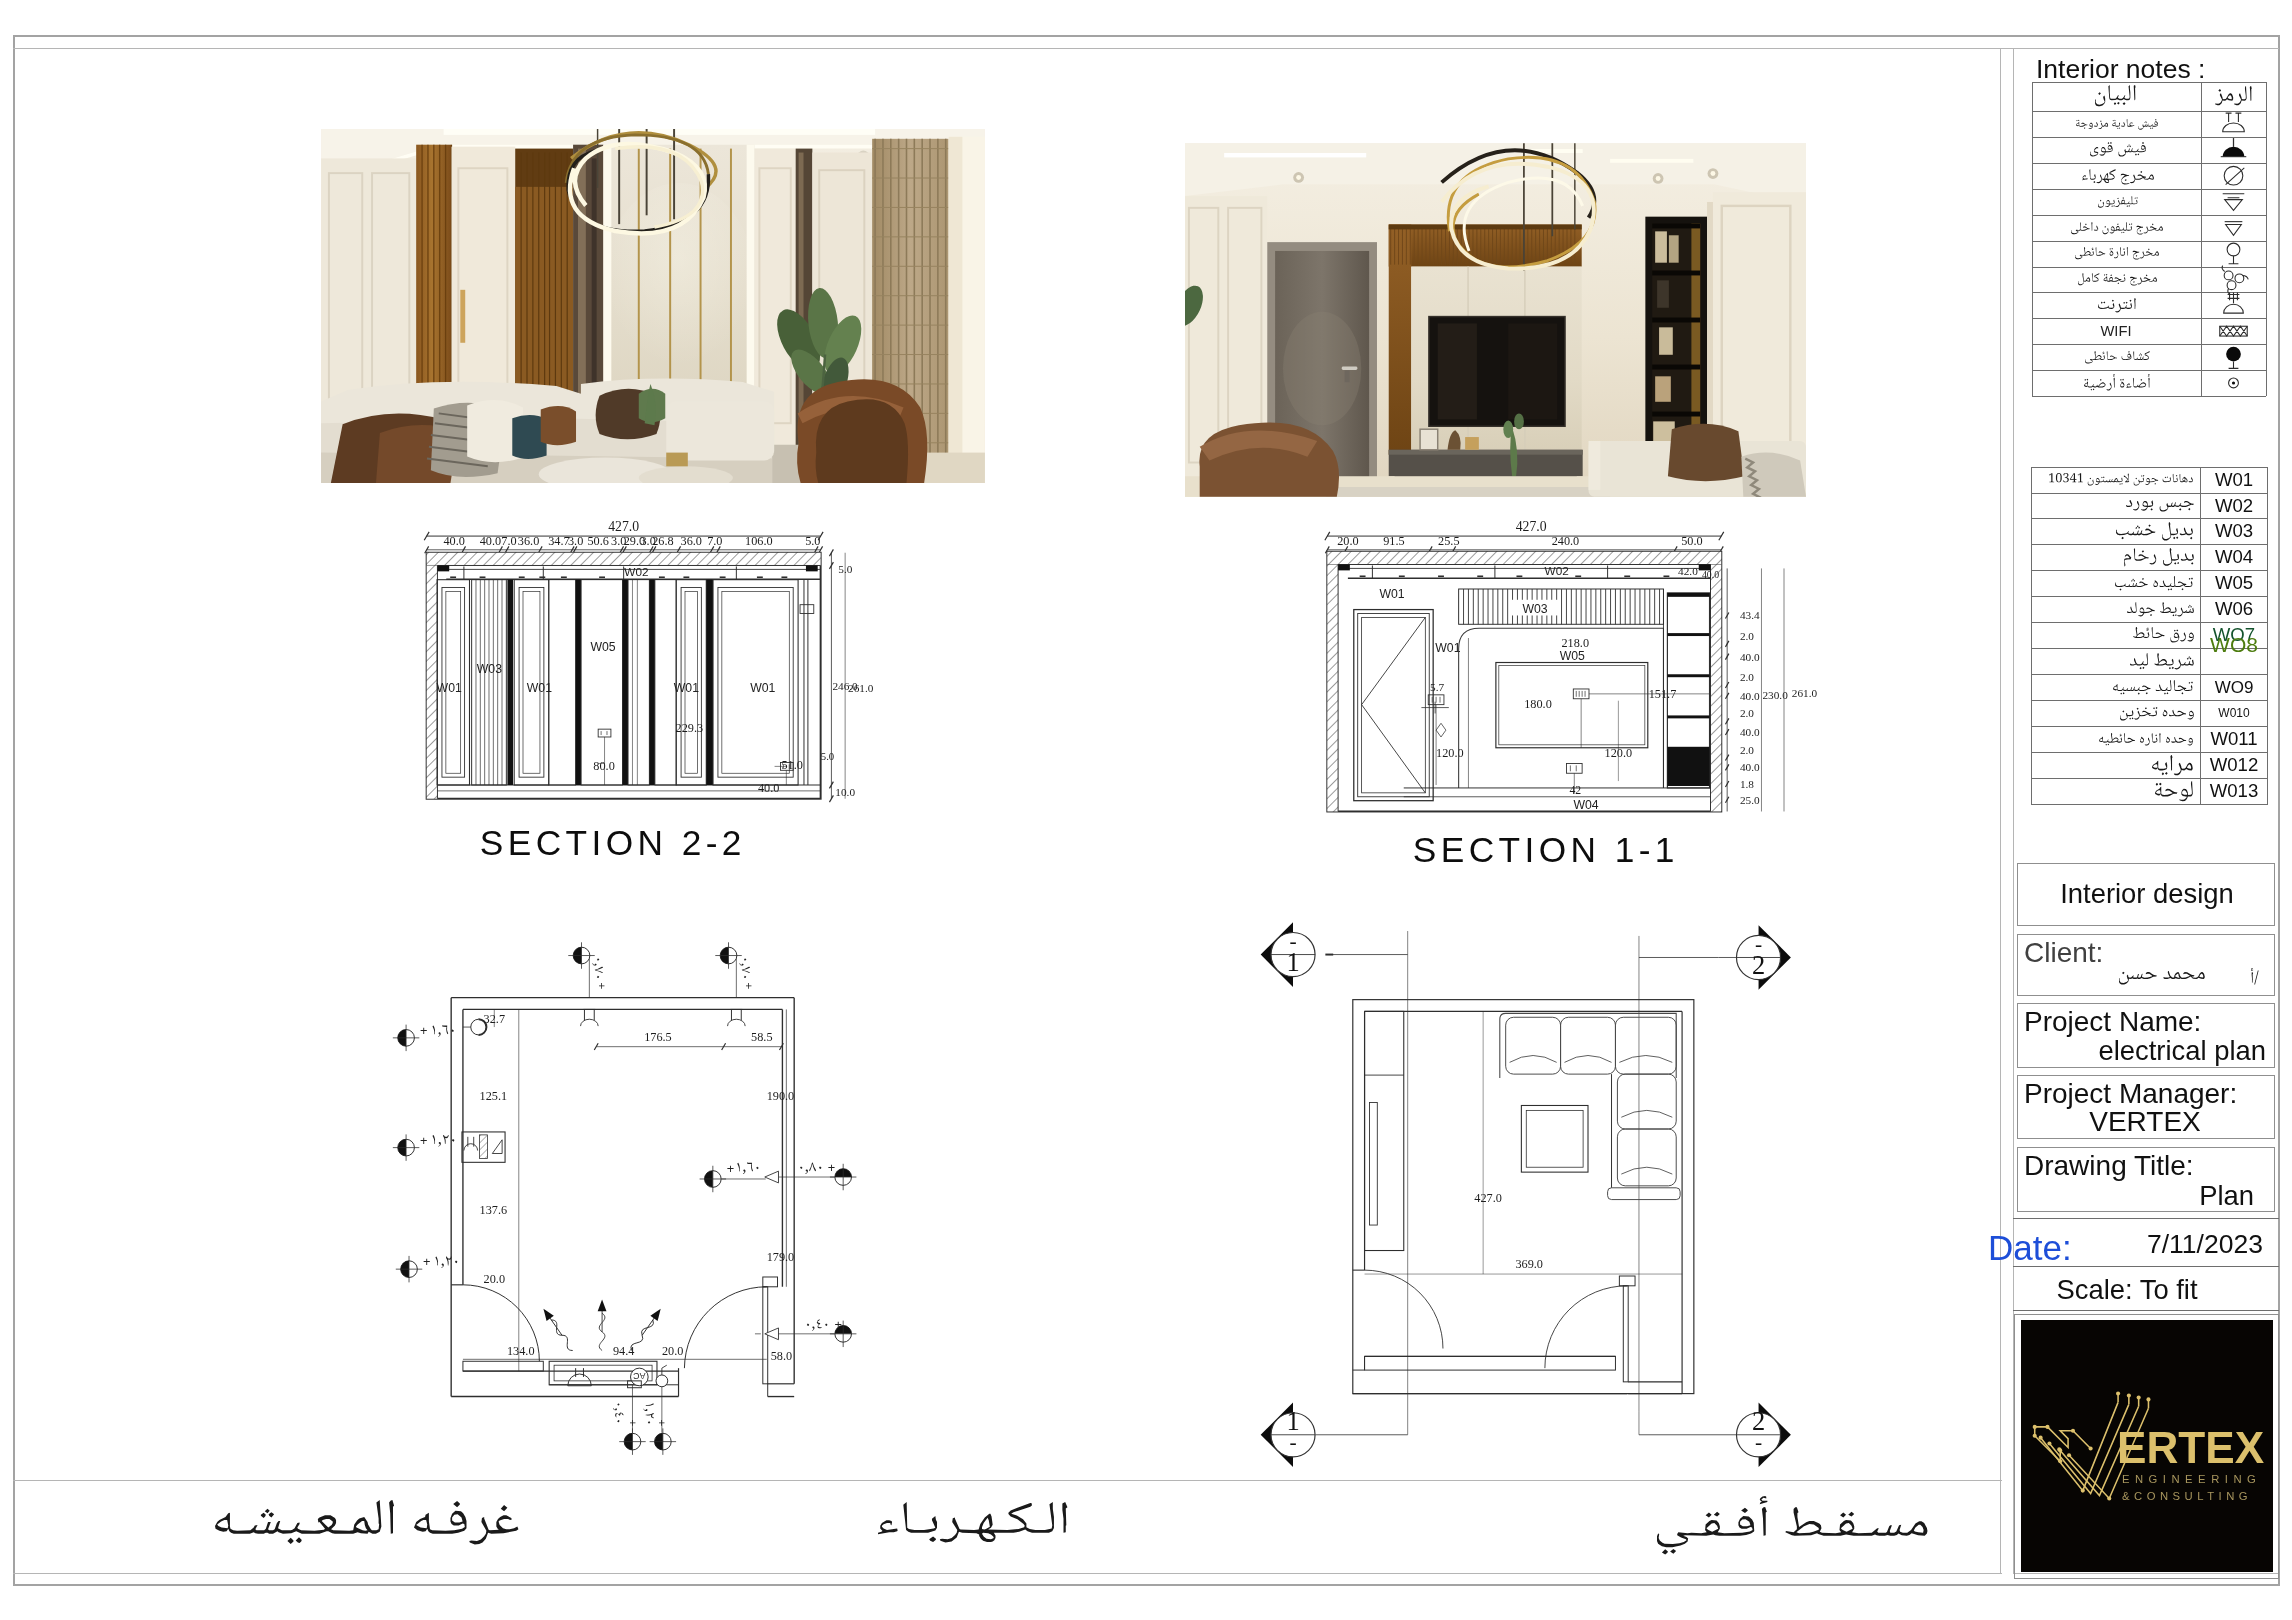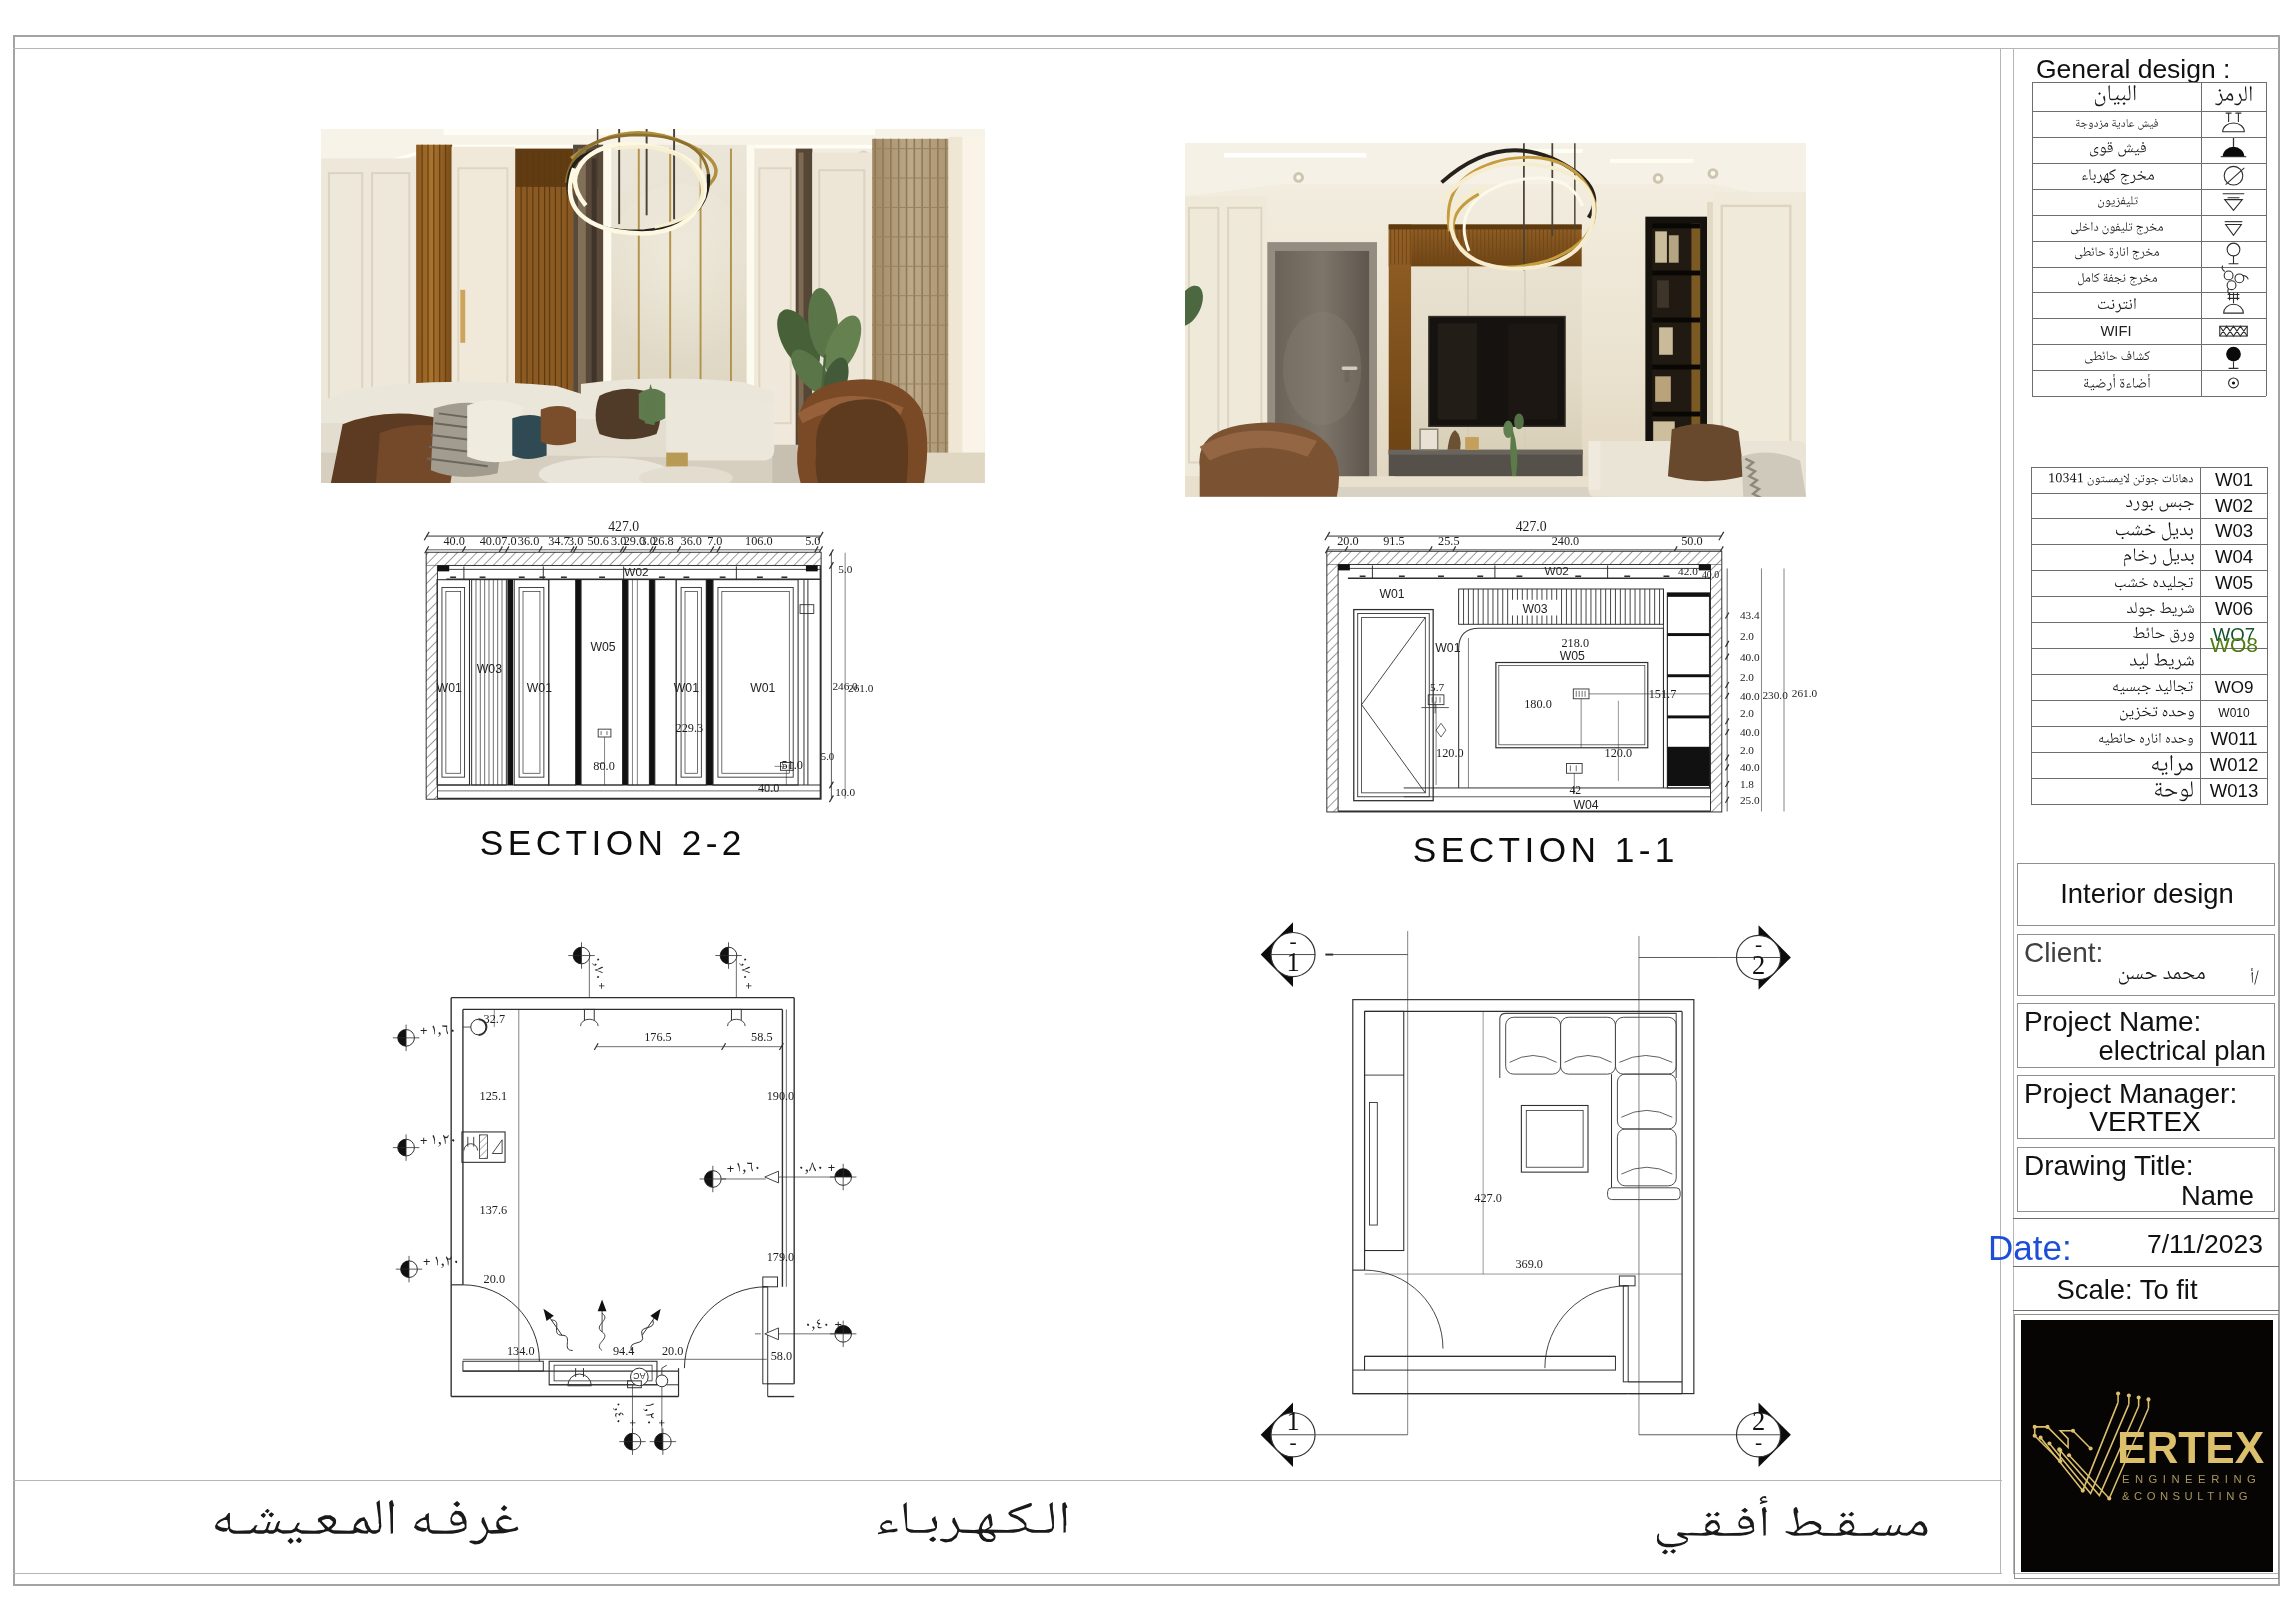--- a/index.html
+++ b/index.html
@@ -8,21 +8,21 @@
 <div style="position:absolute;left:12.7px;top:35px;width:2267px;height:2px;background:#a3a3a3"></div>
 <div style="position:absolute;left:12.7px;top:1584px;width:2267px;height:2px;background:#a3a3a3"></div>
 <div style="position:absolute;left:12.7px;top:35px;width:2px;height:1551px;background:#a3a3a3"></div>
 <div style="position:absolute;left:2278px;top:35px;width:2px;height:1551px;background:#a3a3a3"></div>
 <div style="position:absolute;left:12.7px;top:48px;width:2266px;height:1px;background:#b5b5b5"></div>
 <div style="position:absolute;left:2000px;top:48px;width:1px;height:1526px;background:#b5b5b5"></div>
 <div style="position:absolute;left:12.7px;top:1480px;width:1989px;height:1px;background:#b5b5b5"></div>
 <div style="position:absolute;left:12.7px;top:1573px;width:1989px;height:1px;background:#b5b5b5"></div>
 <div style="position:absolute;left:2013px;top:48px;width:1px;height:1526px;background:#b5b5b5"></div>
 <div style="position:absolute;left:2013px;top:1573px;width:266px;height:1px;background:#b5b5b5"></div>
-<div style="position:absolute;left:2036px;top:56px;font-size:26.5px;line-height:1;white-space:nowrap;color:#111">General design :</div>
+<div style="position:absolute;left:2036px;top:56px;font-size:26.5px;line-height:1;white-space:nowrap;color:#111">Interior notes :</div>
 <div style="position:absolute;left:2032px;top:82px;width:234px;height:1px;background:#6e6e6e"></div>
 <div style="position:absolute;left:2032px;top:111px;width:234px;height:1px;background:#6e6e6e"></div>
 <div style="position:absolute;left:2032px;top:137px;width:234px;height:1px;background:#6e6e6e"></div>
 <div style="position:absolute;left:2032px;top:163px;width:234px;height:1px;background:#6e6e6e"></div>
 <div style="position:absolute;left:2032px;top:189px;width:234px;height:1px;background:#6e6e6e"></div>
 <div style="position:absolute;left:2032px;top:215px;width:234px;height:1px;background:#6e6e6e"></div>
 <div style="position:absolute;left:2032px;top:241px;width:234px;height:1px;background:#6e6e6e"></div>
 <div style="position:absolute;left:2032px;top:267px;width:234px;height:1px;background:#6e6e6e"></div>
 <div style="position:absolute;left:2032px;top:292px;width:234px;height:1px;background:#6e6e6e"></div>
 <div style="position:absolute;left:2032px;top:318px;width:234px;height:1px;background:#6e6e6e"></div>
@@ -176,21 +176,21 @@
     <path d="M9 25 4 28 4 42 6 61 6 91 10 90 10 76 11 75 10 39 13 36Z M47 15 42 16 20 102 25 102Z M11 1 7 0 2 3 0 7 0 10 2 12 2 15 1 15 0 19 13 14 13 11 5 11 2 9 6 4 12 5Z" fill="#1a1a1a" fill-rule="evenodd"></path>
   </svg>
 <div class="b" style="left:2017px;top:1003px;width:258px;height:65px"></div>
 <div style="position:absolute;left:2024px;top:1008px;font-size:28px;line-height:1;white-space:nowrap;color:#111">Project Name:</div>
 <div style="position:absolute;left:2266px;top:1037px;font-size:27.4px;line-height:1;white-space:nowrap;color:#111;transform:translateX(-100%)">electrical plan</div>
 <div class="b" style="left:2017px;top:1075px;width:258px;height:64px"></div>
 <div style="position:absolute;left:2024px;top:1080px;font-size:28px;line-height:1;white-space:nowrap;color:#111">Project Manager:</div>
 <div style="position:absolute;left:2145px;top:1122px;transform:translate(-50%,-50%);font-size:28px;line-height:1;white-space:nowrap;color:#111">VERTEX</div>
 <div class="b" style="left:2017px;top:1147px;width:258px;height:65px"></div>
 <div style="position:absolute;left:2024px;top:1152px;font-size:28px;line-height:1;white-space:nowrap;color:#111">Drawing Title:</div>
-<div style="position:absolute;left:2254px;top:1182px;font-size:27.4px;line-height:1;white-space:nowrap;color:#111;transform:translateX(-100%)">Name</div>
+<div style="position:absolute;left:2254px;top:1182px;font-size:27.4px;line-height:1;white-space:nowrap;color:#111;transform:translateX(-100%)">Plan</div>
 <div style="position:absolute;left:2013px;top:1218px;width:266px;height:1px;background:#6e6e6e"></div>
 <div style="position:absolute;left:1988px;top:1230px;font-size:35px;line-height:1;white-space:nowrap;color:#1d4ed8">Date:</div>
 <div style="position:absolute;left:2147px;top:1231px;font-size:26.5px;line-height:1;white-space:nowrap;color:#111">7/11/2023</div>
 <div style="position:absolute;left:2013px;top:1266px;width:266px;height:1px;background:#6e6e6e"></div>
 <div style="position:absolute;left:2127px;top:1290px;transform:translate(-50%,-50%);font-size:27.4px;line-height:1;white-space:nowrap;color:#111">Scale: To fit</div>
 <div style="position:absolute;left:2013px;top:1310px;width:266px;height:1px;background:#6e6e6e"></div>
 <div class="b" style="left:2014px;top:1314px;width:265px;height:265px"></div>
 <svg style="position:absolute;left:2021px;top:1320px" width="252" height="252" viewBox="0 0 257 257">
     <rect width="257" height="257" fill="#070503"></rect>
     <g stroke="#dcc06c" stroke-width="1.6" fill="none" stroke-linejoin="miter">

